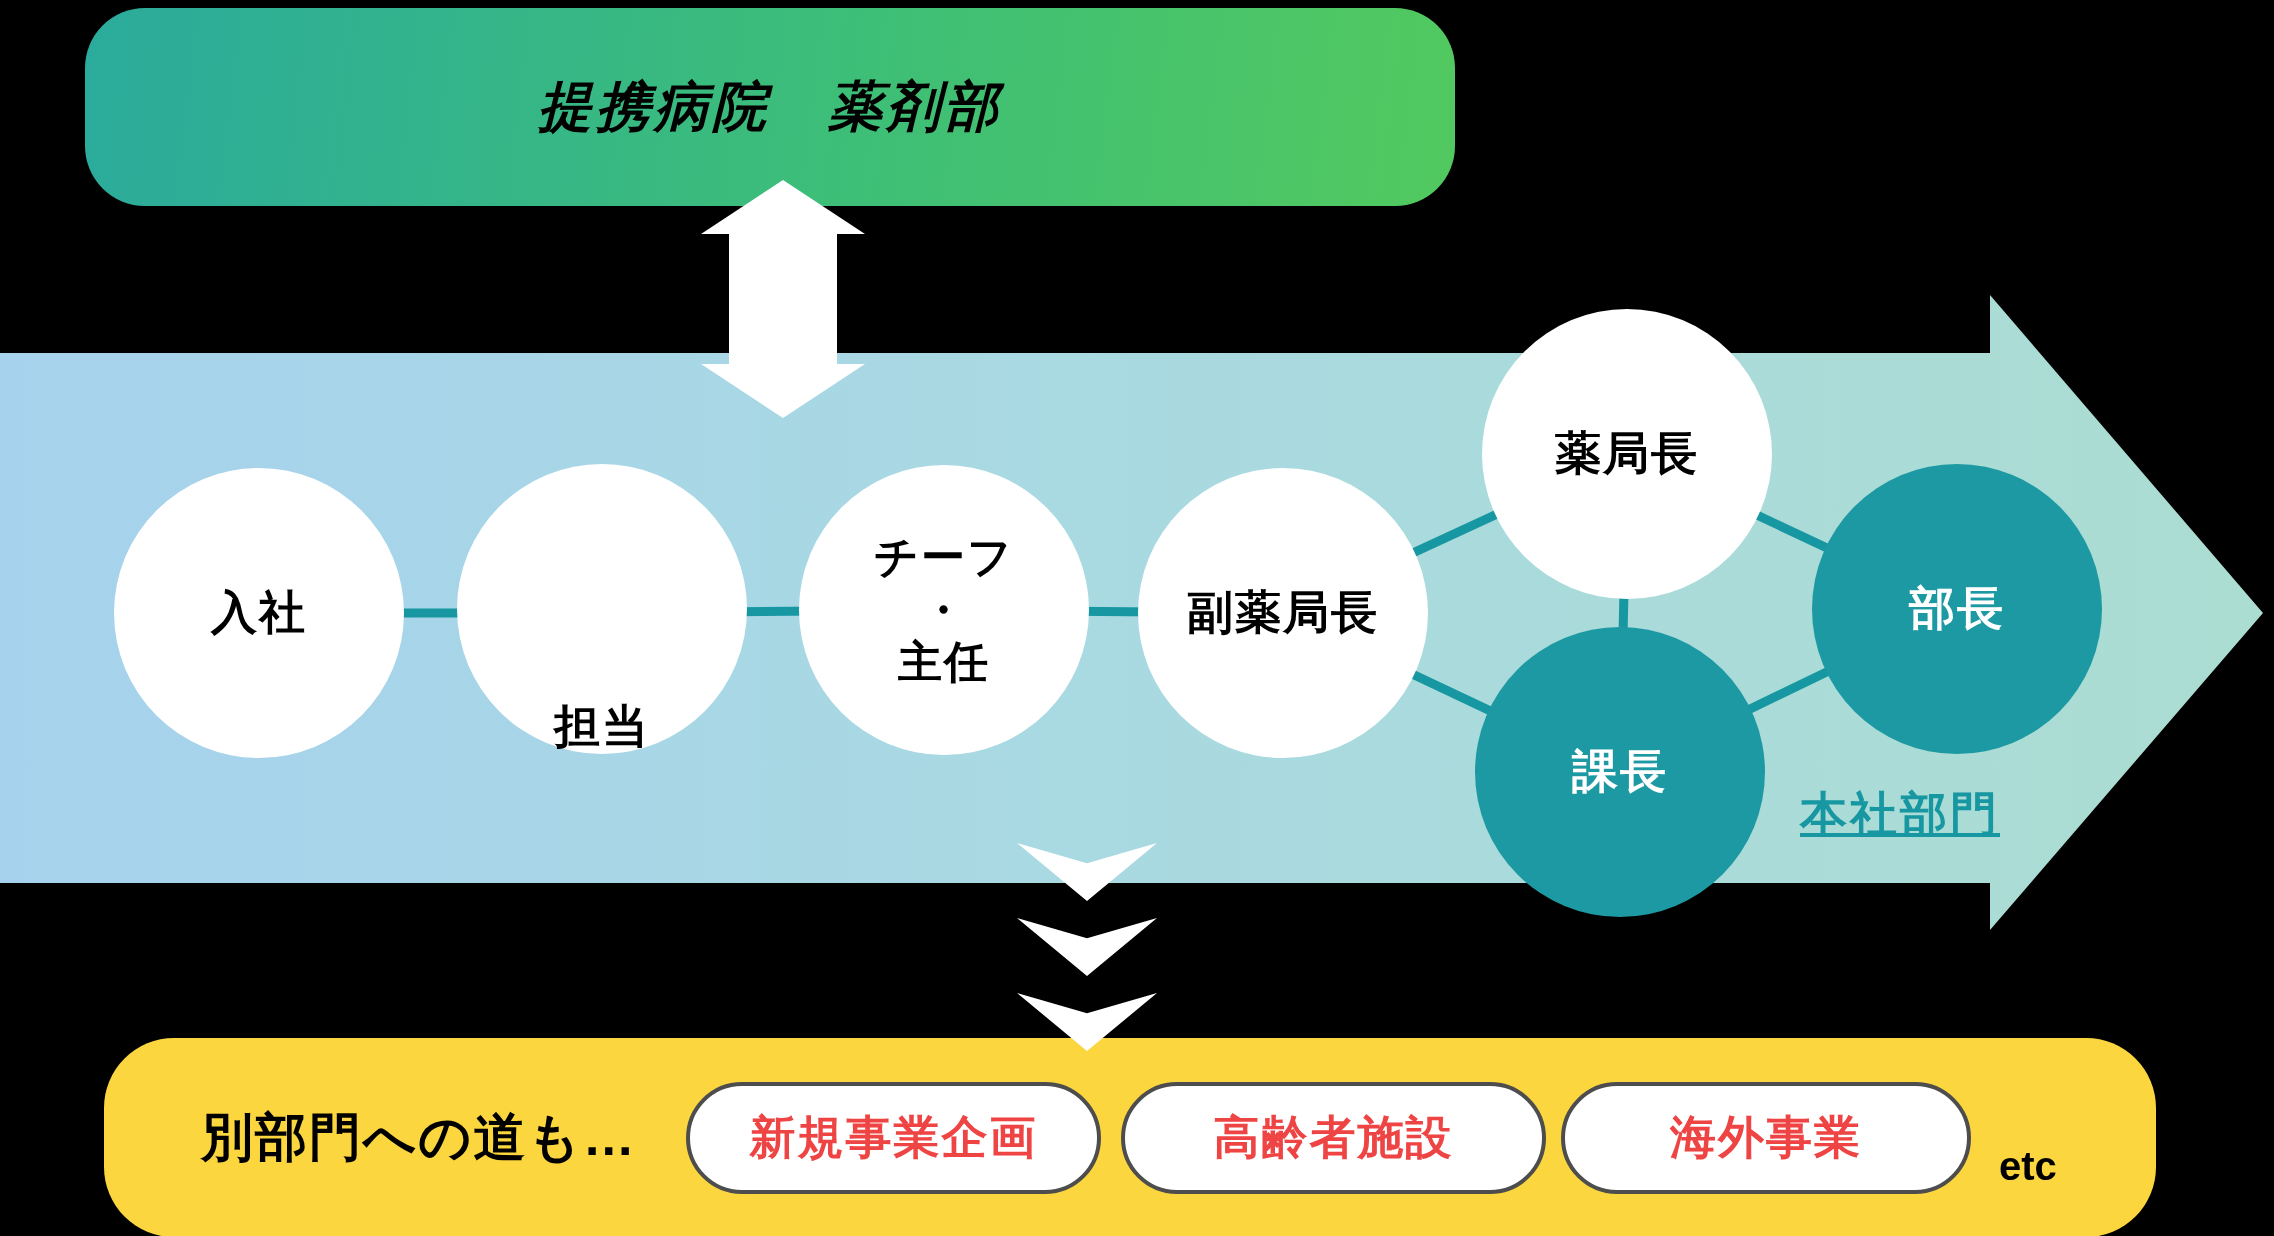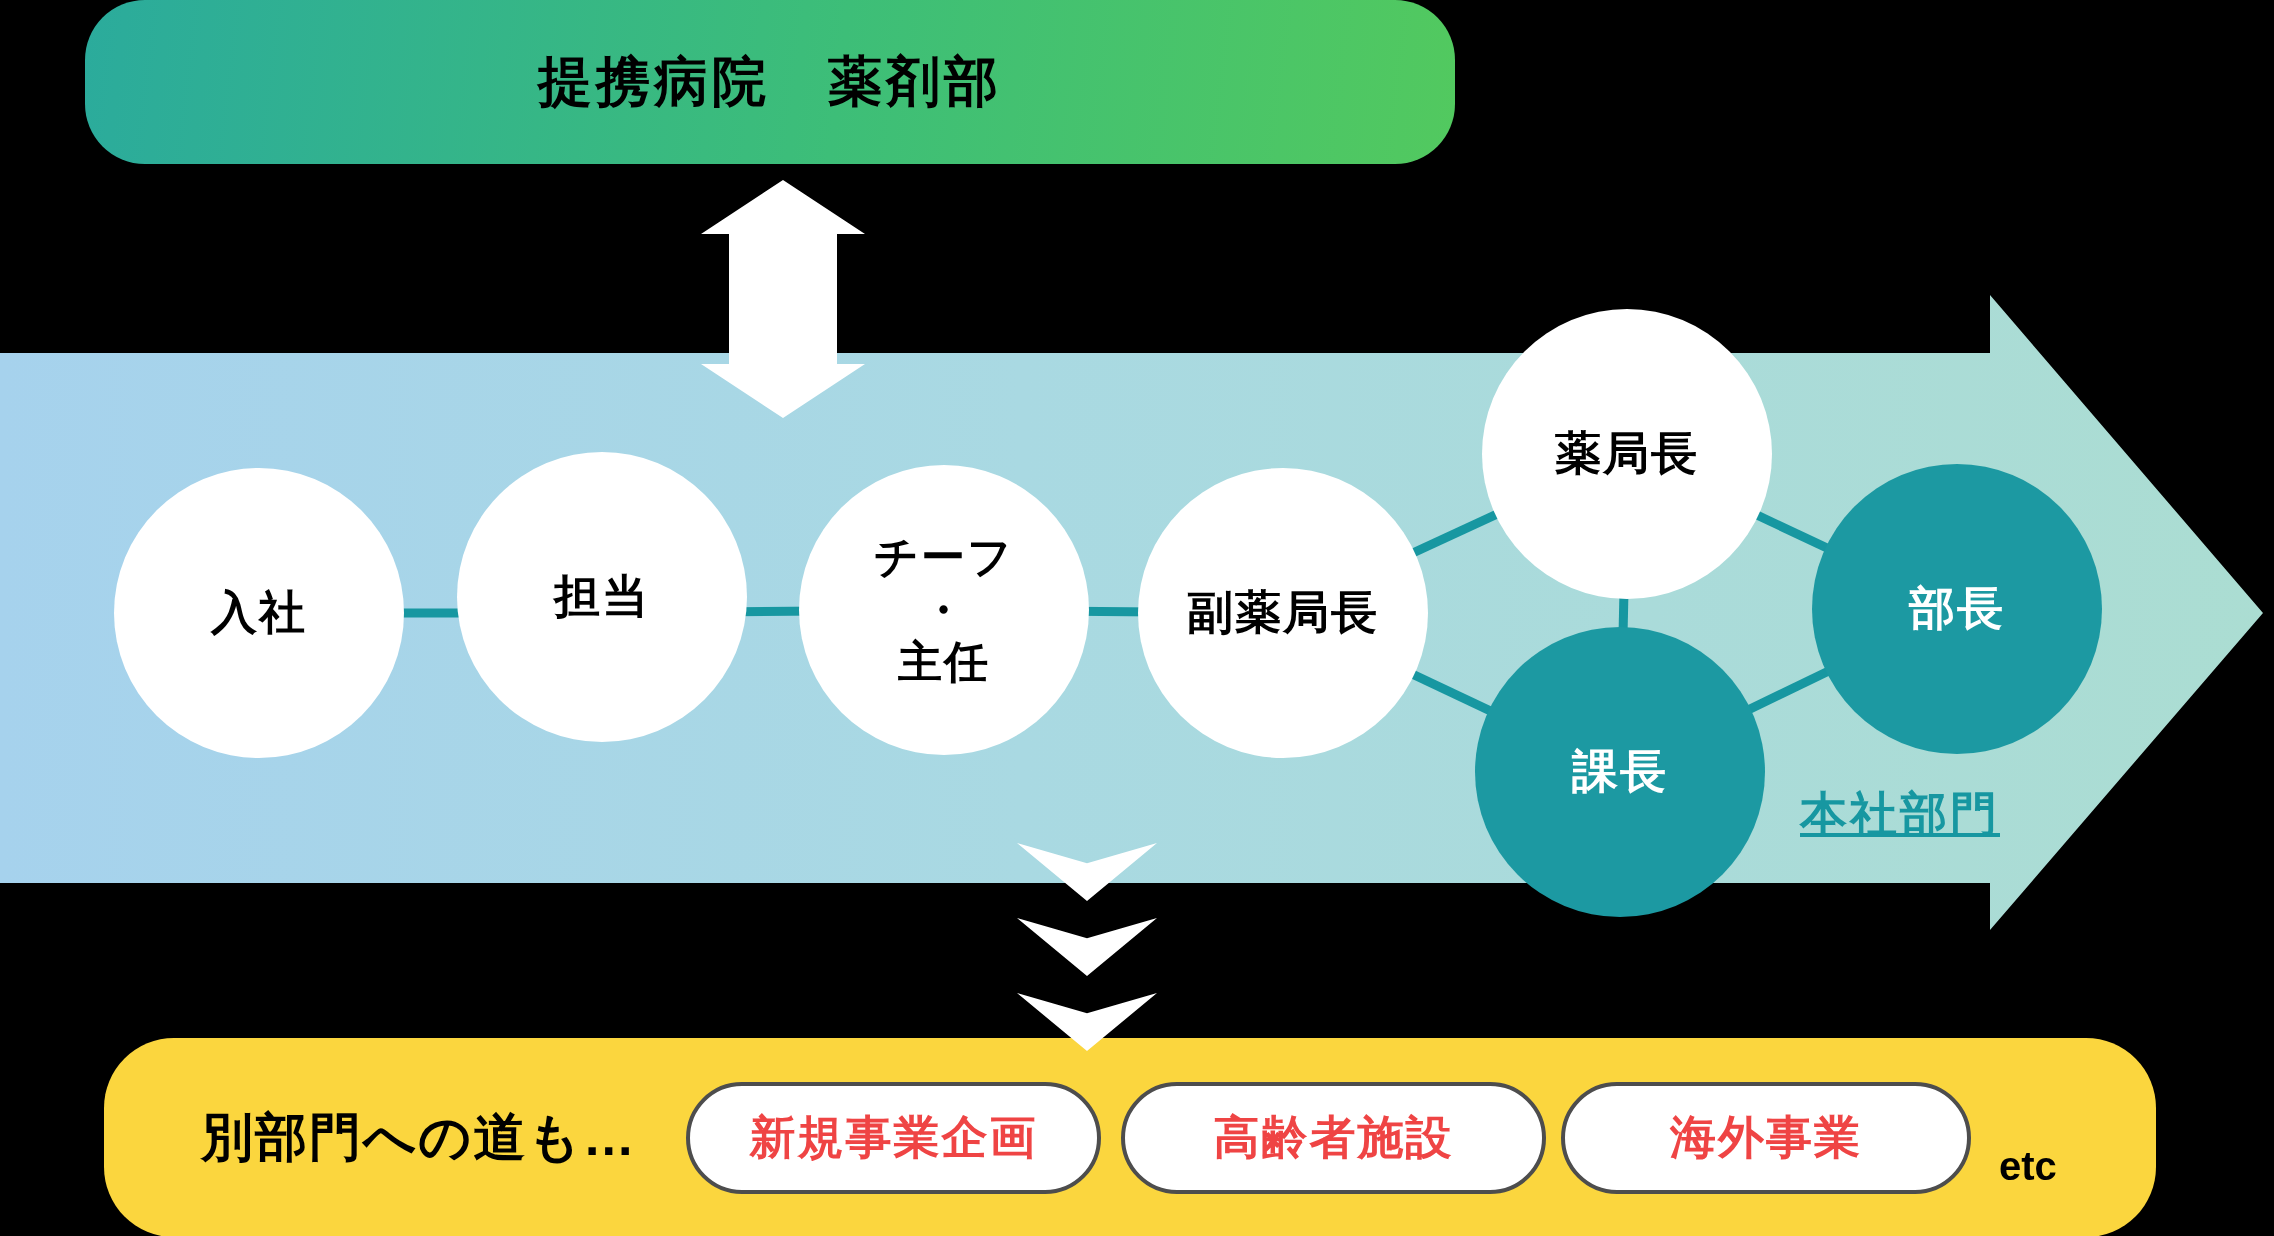--- a/index.html
+++ b/index.html
@@ -1,42 +1,42 @@
 <!DOCTYPE html>
 <html style="--background: #000000; --top-box-gradient-start: #2BAB9C; --top-box-gradient-end: #52C95F; --band-gradient-start: #A6D2ED; --band-gradient-end: #ABDDD2; --teal: #1C99A2; --connector: #1797A1; --caption: #1797A1; --yellow: #FBD63E; --pill-border: #4D4D4D;"><head>
 <meta charset="utf-8">
 <style>
   html,body{margin:0;padding:0;background:#000;}
   body{width:2274px;height:1236px;position:relative;overflow:hidden;
        font-family:"Liberation Sans","DejaVu Sans",sans-serif;}
   .stage{position:absolute;left:0;top:0;width:2274px;height:1236px;background:var(--background,#000);}
 
   
-  .top-box{position:absolute;left:85px;top:0;width:1370px;height:164px;border-radius:60px;
+  .top-box{position:absolute;left:85px;top:8px;width:1370px;height:198px;border-radius:60px;
     background:linear-gradient(97deg,var(--top-box-gradient-start,#2BAB9C) 0%,#3DBE78 55%,var(--top-box-gradient-end,#52C95F) 100%);
-    display:flex;align-items:center;justify-content:center;z-index:1;}
+    display:flex;align-items:center;justify-content:center;z-index:1;font-style:italic;}
   .top-box-label{font-size:54px;font-weight:bold;color:#000;letter-spacing:4px;}
 
   
   .double-arrow{position:absolute;left:701px;top:180px;width:164px;height:238px;background:#fff;z-index:2;
     clip-path:polygon(82px 0,164px 54px,136px 54px,136px 184px,164px 184px,82px 238px,0 184px,28px 184px,28px 54px,0 54px);}
 
   
   .band{position:absolute;left:0;top:295px;width:2274px;height:635px;z-index:1;
     background:linear-gradient(to right,var(--band-gradient-start,#A6D2ED) 0%,#A9D9E2 45%,var(--band-gradient-end,#ABDDD2) 100%);
     clip-path:polygon(0 58px,1990px 58px,1990px 0,2263px 318px,1990px 635px,1990px 588px,0 588px);}
 
   .connectors{position:absolute;left:0;top:0;width:2274px;height:1236px;z-index:2;pointer-events:none;}
 
   .node{position:absolute;width:290px;height:290px;border-radius:50%;background:#fff;color:#000;
     display:flex;flex-direction:column;align-items:center;justify-content:center;text-align:center;
     font-weight:bold;font-size:46px;line-height:1.2;z-index:3;letter-spacing:2px;}
   .node.teal{background:var(--teal,#1C99A2);color:#fff;}
   #node-nyusha{left:114px;top:468px;}
-  #node-tanto{left:457px;top:452px;}
+  #node-tanto{left:457px;top:464px;justify-content:flex-end;}
   #node-chief{left:799px;top:465px;font-size:44px;}
   #node-fuku{left:1138px;top:468px;}
   #node-yakukyokucho{left:1482px;top:309px;}
   #node-kacho{left:1475px;top:627px;}
   #node-bucho{left:1812px;top:464px;}
 
   .hq-caption{position:absolute;left:1800px;top:783px;font-size:47px;font-weight:bold;
     color:var(--caption,#1797A1);letter-spacing:3px;z-index:3;text-decoration:underline;}
 
   .chevron{position:absolute;left:1017px;width:140px;height:58px;background:#fff;z-index:4;

